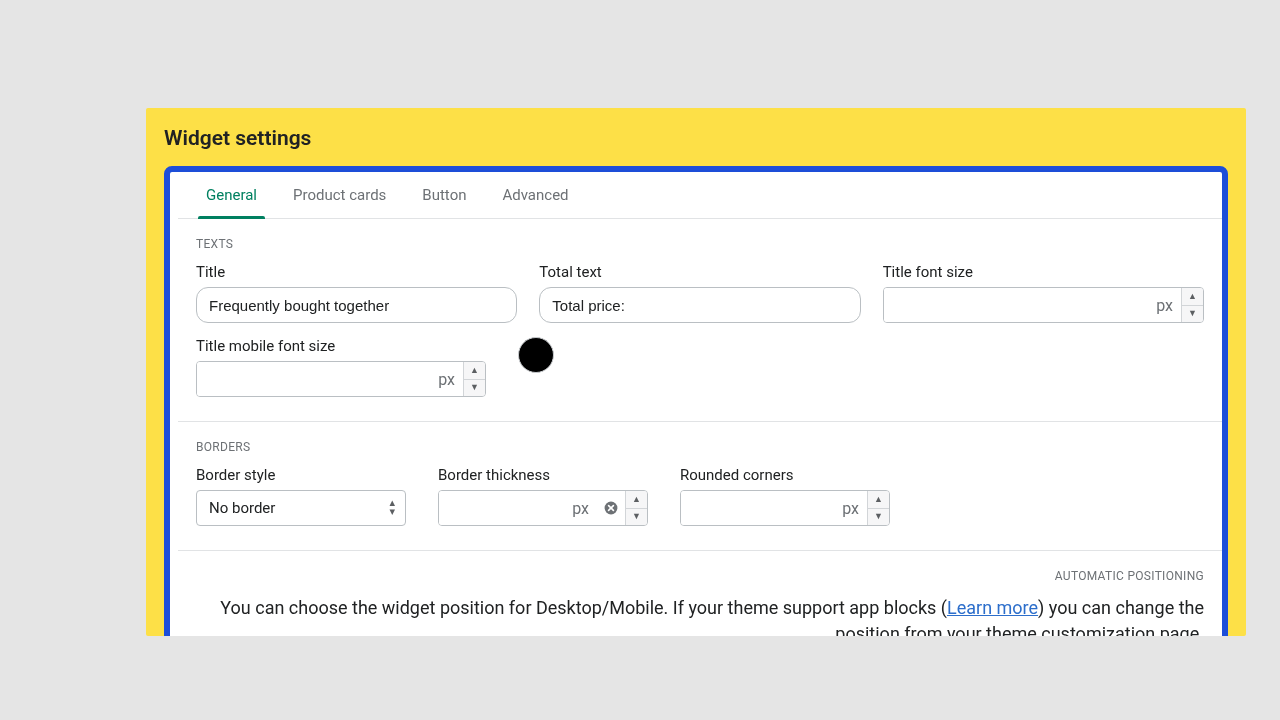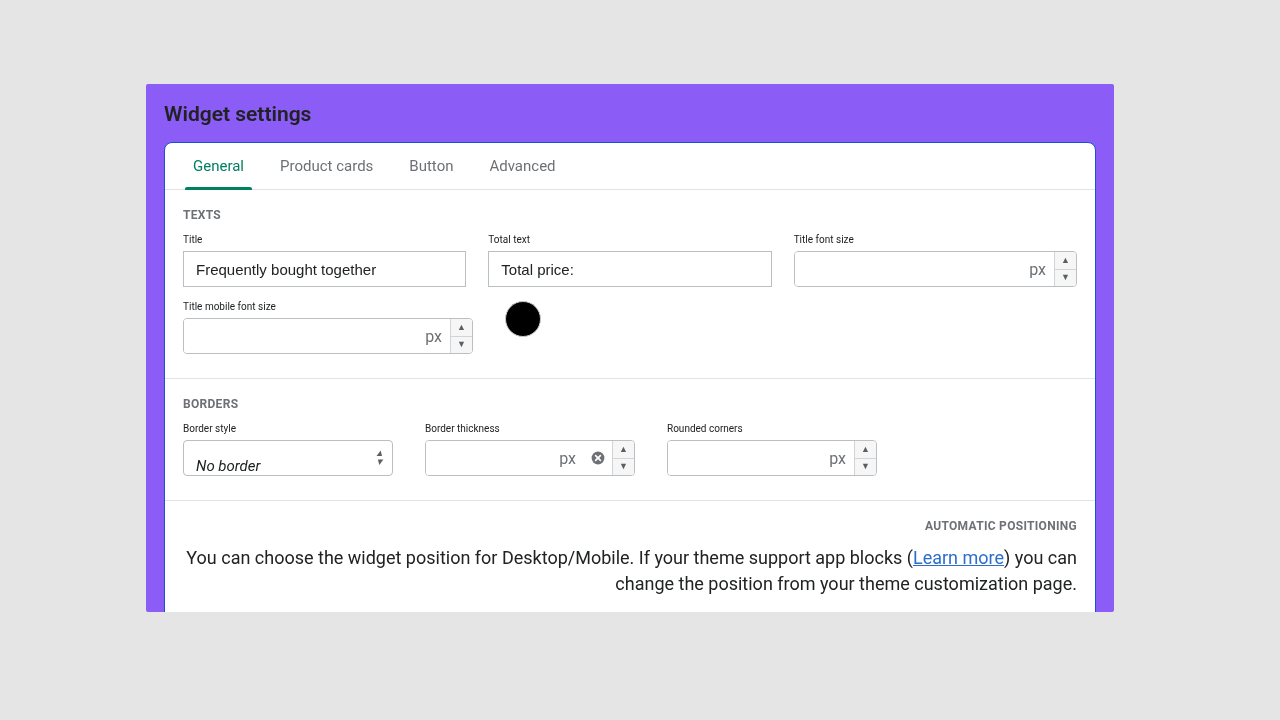--- a/index.html
+++ b/index.html
@@ -6,39 +6,40 @@
   body {
     font-family: -apple-system, BlinkMacSystemFont, "Segoe UI", Roboto, Helvetica, Arial, sans-serif;
     background: #e5e5e5;
     width: 1280px;
     height: 720px;
     overflow: hidden;
   }
   .panel {
     position: absolute;
     left: 146px;
-    top: 84px;
-    width: 968px;
+    top: 108px;
+    width: 1100px;
     height: 528px;
-    background: #8b5cf6;
+    background: #fde047;
     border-radius: 2px;
     overflow: hidden;
   }
   .page-title {
     font-size: 21px;
     font-weight: 600;
     color: #202223;
     padding: 18px 18px 16px 18px;
   }
   .card {
     margin: 0 18px;
     background: #fff;
-    border: 1px solid #1d4ed8;
+    border: 6px solid #1d4ed8;
     border-radius: 8px;
     overflow: hidden;
+    padding-left: 8px;
   }
   .tabs {
     display: flex;
     padding: 0 10px;
     border-bottom: 1px solid #e1e3e5;
   }
   .tab {
     padding: 14px 18px 14px 18px;
     font-size: 15px;
     color: #6d7175;
@@ -58,36 +59,36 @@
   }
   .section {
     padding: 18px 18px 24px 18px;
     border-bottom: 1px solid #e1e3e5;
   }
   .section:last-child { border-bottom: none; text-align: right; }
   .section-heading {
     font-size: 12px;
     letter-spacing: 0.3px;
     color: #6d7175;
-    font-weight: 700;
+    font-weight: 400;
     margin-bottom: 12px;
   }
   .row { display: flex; gap: 22px; margin-bottom: 14px; }
   .row:last-child { margin-bottom: 0; gap: 32px; }
   .field { display: flex; flex-direction: column; }
   .field.flex1 { flex: 1; }
   .label {
-    font-size: 10px;
+    font-size: 15px;
     color: #202223;
     margin-bottom: 6px;
   }
   .text-input {
     height: 36px;
     border: 1px solid #babfc3;
-    border-radius: 0;
+    border-radius: 12px;
     padding: 0 12px;
     font-size: 15px;
     color: #202223;
     background: #fff;
     width: 100%;
   }
   .number-wrap {
     display: flex;
     align-items: stretch;
     height: 36px;
@@ -153,27 +154,26 @@
     background-size: 12px 12px;
     background-position: 0 0, 0 6px, 6px -6px, -6px 0;
     background-color: #fff;
   }
   .select-wrap {
     position: relative;
     height: 36px;
     border: 1px solid #babfc3;
     border-radius: 4px;
     display: flex;
-    align-items: flex-end;
+    align-items: center;
     padding: 0 28px 0 12px;
     font-size: 15px;
     color: #202223;
     background: #fff;
     cursor: pointer;
-    font-style: italic;
   }
   .select-wrap .caret {
     position: absolute;
     right: 10px;
     top: 50%;
     transform: translateY(-50%);
     font-size: 11px;
     color: #5c5f62;
     line-height: 0.8;
     text-align: center;

